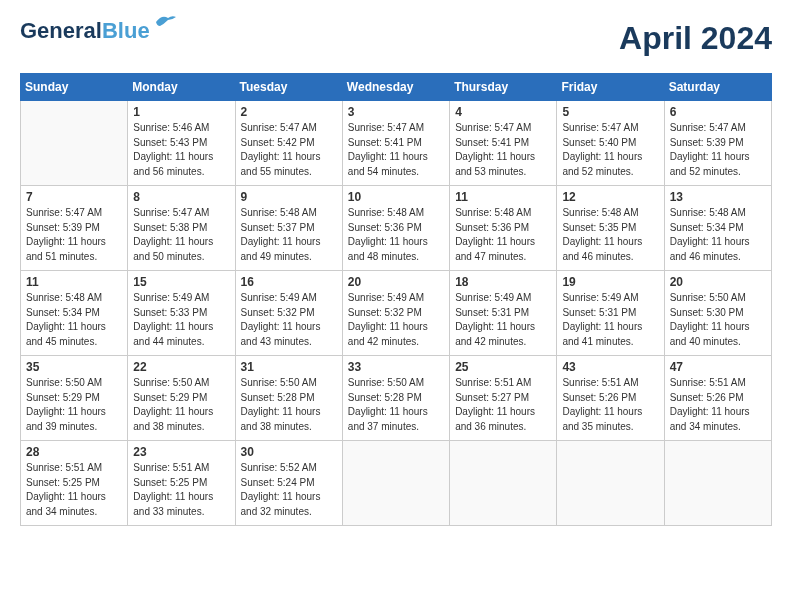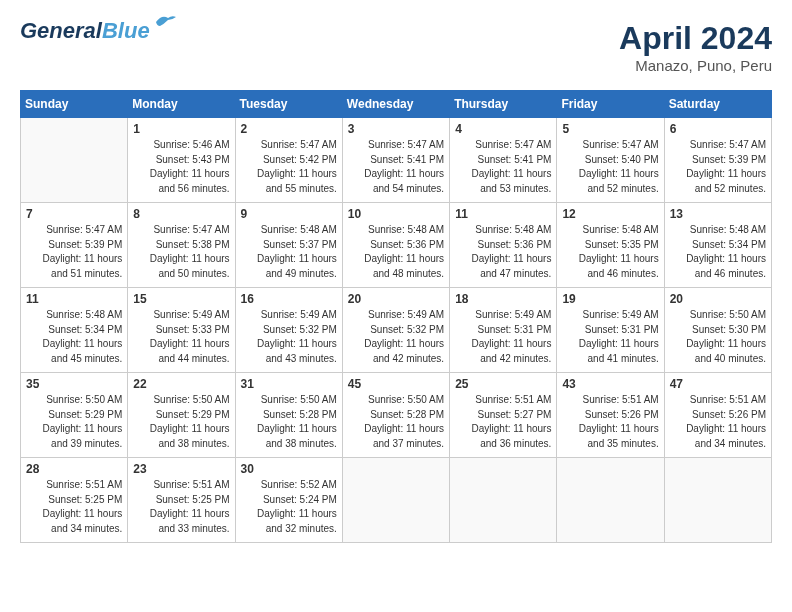--- a/index.html
+++ b/index.html
@@ -24,21 +24,21 @@
     .logo-text {
       font-size: 22px;
       font-weight: bold;
       color: #1a3a5c;
       line-height: 1;
     }
     .logo-text span {
       color: #4a9fd4;
     }
     .title-block {
-      text-align: right;
+      text-align: center;
     }
     .month-title {
       font-size: 32px;
       font-weight: bold;
       color: #1a3a5c;
     }
     .subtitle {
       font-size: 15px;
       color: #555;
     }
@@ -70,41 +70,39 @@
     .day-num {
       font-weight: bold;
       font-size: 12px;
       display: block;
       margin-bottom: 2px;
     }
     .day-info {
       font-size: 10px;
       line-height: 1.45;
       color: #333;
-      text-align: right;
     }
     tr.week-row td {
       height: 85px;
     }
   </style>
 </head>
 <body>
 
 <div class="header">
   <div class="logo">
-    <div style="display:flex;align-items:center;gap:2px;font-style:italic;">
+    <div style="display:flex;align-items:center;gap:2px;">
       <span class="logo-text">General<span>Blue</span></span>
       <svg width="22" height="16" viewBox="0 0 22 16" style="margin-left:2px;margin-top:-18px;">
         <path d="M2,8 Q8,0 14,4 Q18,1 22,3 Q18,6 14,6 Q10,10 6,12 Q3,12 2,8 Z" fill="#4a9fd4"></path>
       </svg>
     </div>
   </div>
   <div class="title-block">
     <div class="month-title">April 2024</div>
-    <div class="subtitle">Manazo, Puno, Peru</div>
   </div>
 </div>
 
 <table class="calendar">
   <thead>
     <tr>
     <th>Sunday</th>
         <th>Monday</th>
         <th>Tuesday</th>
         <th>Wednesday</th>
@@ -277,21 +275,21 @@
 and 38 minutes.</div>
         </td>
         <td>
           <span class="day-num">31</span>
           <div class="day-info" style="white-space: pre-line;">Sunrise: 5:50 AM
 Sunset: 5:28 PM
 Daylight: 11 hours
 and 38 minutes.</div>
         </td>
         <td>
-          <span class="day-num">45</span>
+          <span class="day-num">33</span>
           <div class="day-info" style="white-space: pre-line;">Sunrise: 5:50 AM
 Sunset: 5:28 PM
 Daylight: 11 hours
 and 37 minutes.</div>
         </td>
         <td>
           <span class="day-num">25</span>
           <div class="day-info" style="white-space: pre-line;">Sunrise: 5:51 AM
 Sunset: 5:27 PM
 Daylight: 11 hours

